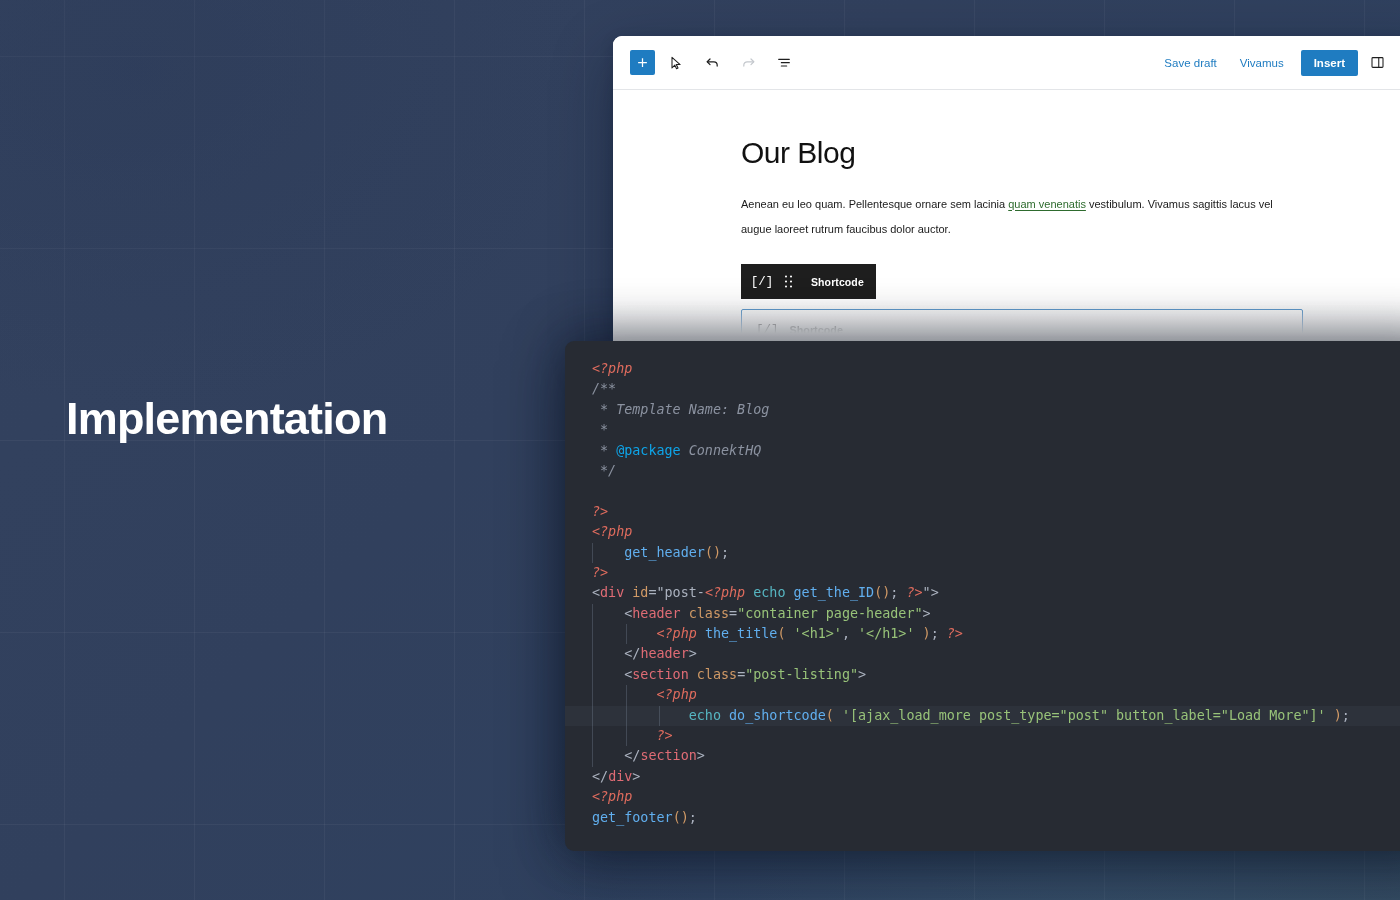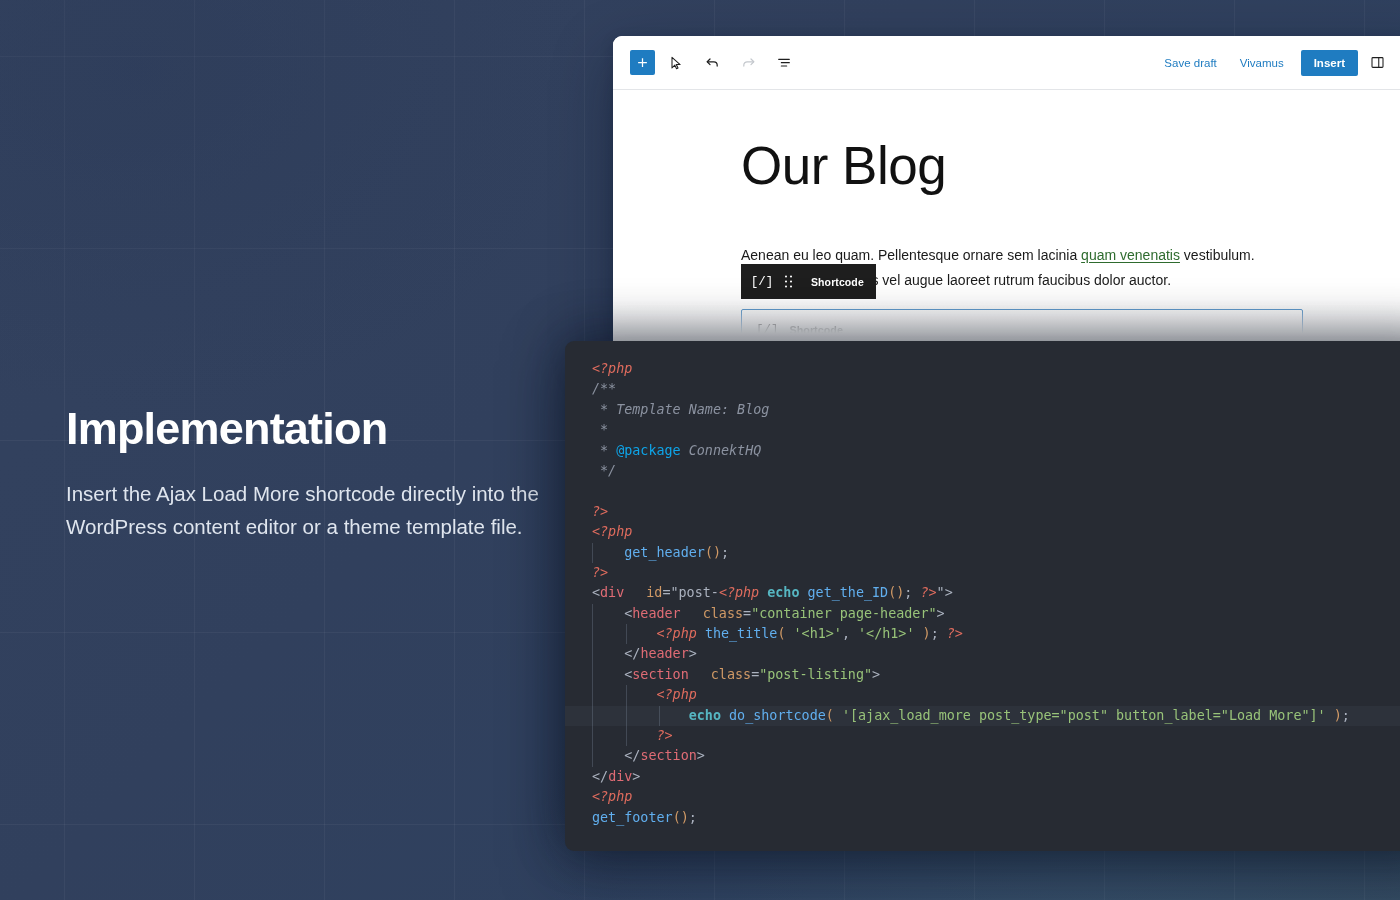--- a/index.html
+++ b/index.html
@@ -26,21 +26,21 @@
   }
   #bg-glow {
     position:absolute; inset:0;
     background:
       radial-gradient(900px 620px at 78% 92%, rgba(86,133,160,0.16) 0%, rgba(86,133,160,0) 62%),
       radial-gradient(700px 520px at 10% 8%, rgba(40,55,85,0.35) 0%, rgba(40,55,85,0) 65%);
   }
 
   
   #copy-block {
-    position:absolute; left:66px; top:406px; width:510px;
+    position:absolute; left:66px; top:396px; width:510px;
     z-index:5;
   }
   #headline {
     font-size:45px; font-weight:bold; color:#ffffff;
     letter-spacing:-0.8px; line-height:1.0;
     margin-bottom:27px;
   }
   #subcopy {
     font-size:20.5px; line-height:32.5px; color:#dfe5ee;
     font-weight:400;
@@ -89,25 +89,25 @@
     background:none; border:none; cursor:pointer;
   }
 
   
   #editor-canvas {
     position:relative; padding:46px 0 0 0; height:252px;
     background:#fff;
   }
   #canvas-inner { padding:0 57px 0 128px; }
   #post-title {
-    font-size:53px; font-weight:400; color:#111; letter-spacing:-0.5px;
-    line-height:1.12; margin-bottom:48px;
+    font-size:30px; font-weight:400; color:#111; letter-spacing:-0.5px;
+    line-height:1.12; margin-bottom:22px;
   }
   #post-paragraph {
-    font-size:14px; line-height:25px; color:#1a1a1a;
+    font-size:11px; line-height:25px; color:#1a1a1a;
     max-width:556px;
   }
   #post-paragraph a {
     color:#2e6b2e; text-decoration:underline; text-underline-offset:2px;
   }
 
   
   #block-toolbar-popup {
     position:absolute; left:128px; top:174px;
     height:35px; background:#1e1e1e; color:#fff;
@@ -180,35 +180,34 @@
   .ig3 { left:94px; }
 
   
   .t-php    { color:#e06c5e;font-style:italic; }            
   .t-cmt    { color:#8b92a0; font-style:italic; }
   .t-cmttag { color:#0ea5e9; }  
   .t-fn     { color:#61afef; }            
   .t-punc   { color:#d19a66; }            
   .t-tag    { color:#e06c75; }            
   .t-brk    { color:#abb2bf; }            
-  .t-attr   { color:#d19a66;margin-left:14px; }            
+  .t-attr   { color:#d19a66; }            
   .t-str    { color:#98c379; }            
-  .t-kw     { color:#56b6c2;font-weight:bold; }            
+  .t-kw     { color:#56b6c2; }            
   .t-plain  { color:#abb2bf; }
 </style>
 </head>
 <body>
 
 <div id="bg-layer"></div>
 <div id="bg-grid"></div>
 <div id="bg-glow"></div>
 
 <div id="copy-block">
   <div id="headline">Implementation</div>
-  <div id="subcopy">Insert the Ajax Load More shortcode directly into the WordPress content editor or a theme template file.</div>
 </div>
 
 <div id="editor-card">
 
   <div id="editor-toolbar">
     <div class="tb-left">
 
       <button id="add-block-btn" title="Add block">
         <svg width="15" height="15" viewBox="0 0 24 24">
           <path d="M11 5h2v14h-2z M5 11h14v2H5z" fill="#ffffff"></path>

